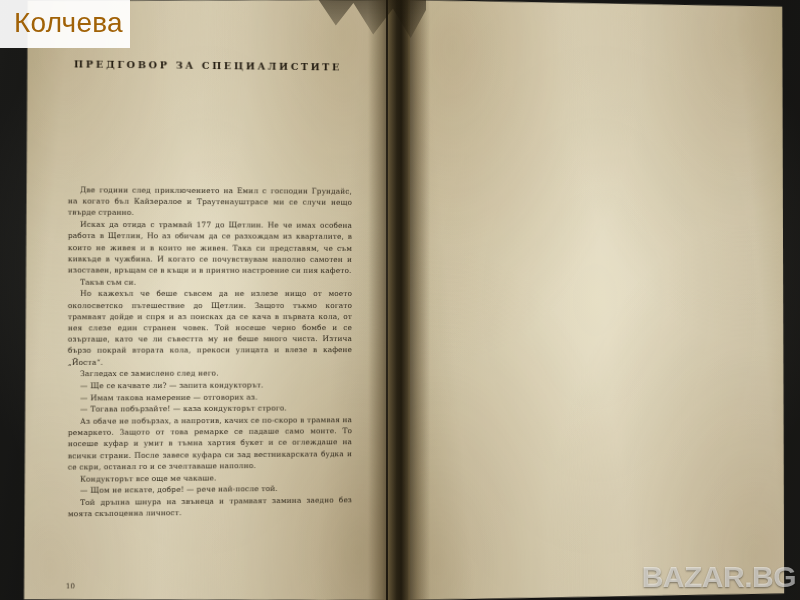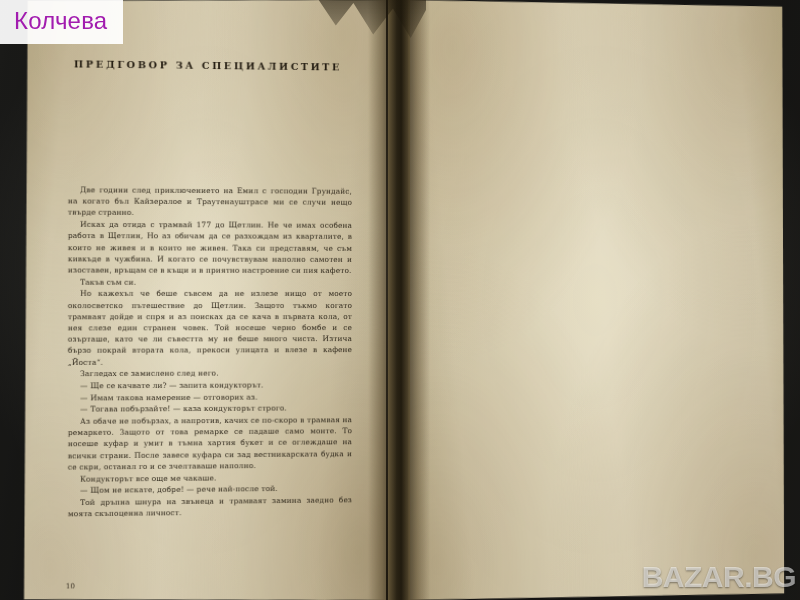--- a/index.html
+++ b/index.html
@@ -160,25 +160,25 @@
     font-size: 7px;
     color: #3a3124;
   }
   .folio-left  { left: 44px;  top: 578px; }
 
   
   .wm-top {
     position: absolute;
     left: 0;
     top: 0;
-    padding: 9px 16px 11px 14px;
+    padding: 9px 7px 11px 14px;
     background: rgba(255,255,255,0.93);
-    color: #a21caf;
+    color: #a16207;
     font-family: "Liberation Sans", sans-serif;
-    font-size: 24px;
+    font-size: 28px;
     font-weight: 400;
     letter-spacing: 0.2px;
     line-height: 1;
   }
 
   
   .wm-bottom {
     position: absolute;
     right: 4px;
     bottom: 6px;

